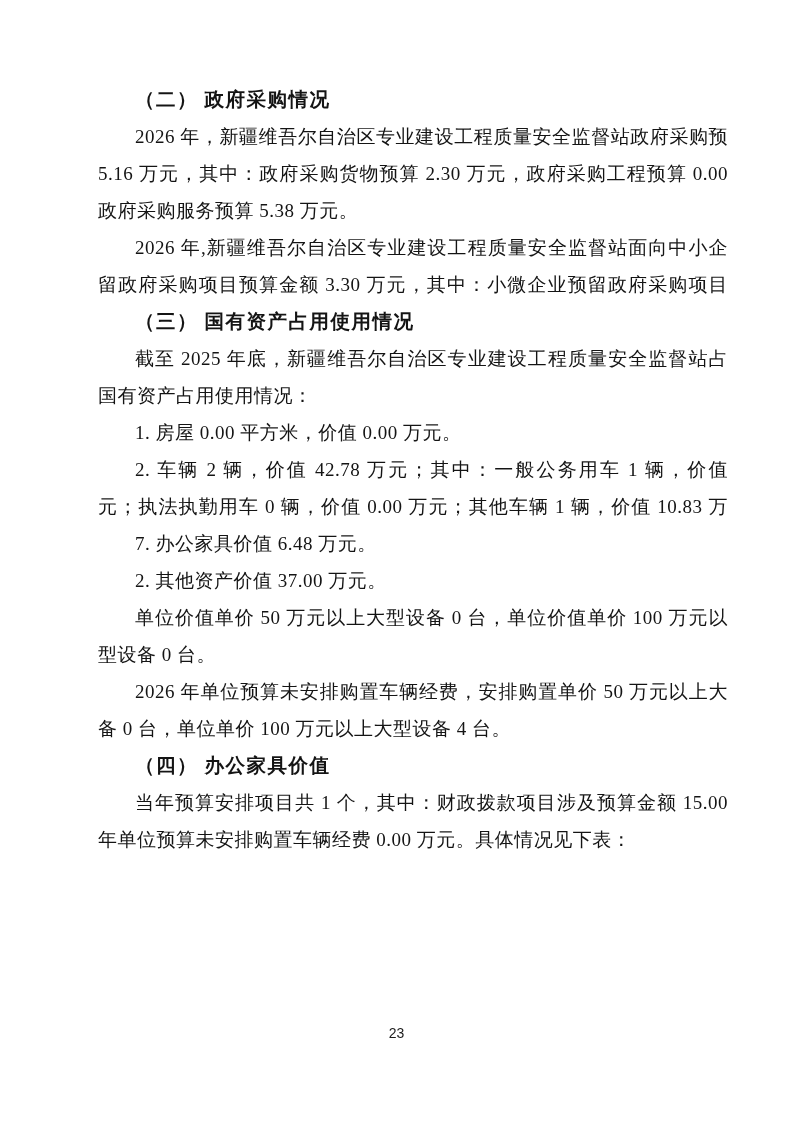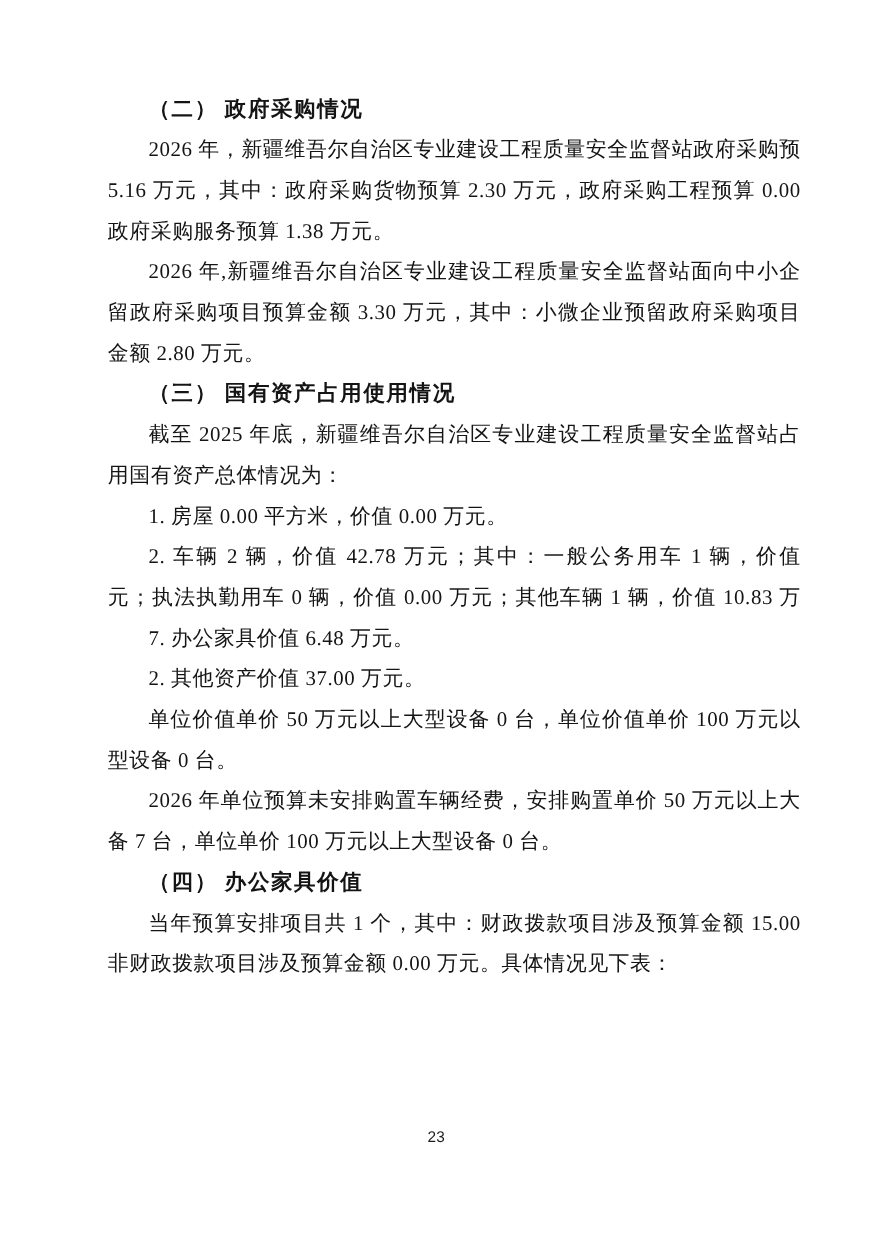--- a/index.html
+++ b/index.html
@@ -68,38 +68,37 @@
 </style>
 </head>
 <body>
 
 <div class="page">
   <div class="content">
 
     <div class="ln hd i">（二） 政府采购情况</div>
     <div class="ln j i">2026 年，新疆维吾尔自治区专业建设工程质量安全监督站政府采购预算</div>
     <div class="ln j">5.16 万元，其中：政府采购货物预算 2.30 万元，政府采购工程预算 0.00 万元，</div>
-    <div class="ln">政府采购服务预算 1.38 万元。</div>
+    <div class="ln">政府采购服务预算 5.38 万元。</div>
     <div class="ln j i">2026 年,新疆维吾尔自治区专业建设工程质量安全监督站面向中小企业预</div>
     <div class="ln j">留政府采购项目预算金额 3.30 万元，其中：小微企业预留政府采购项目预算</div>
-    <div class="ln">金额 2.80 万元。</div>
 
     <div class="ln hd i">（三） 国有资产占用使用情况</div>
     <div class="ln j i">截至 2025 年底，新疆维吾尔自治区专业建设工程质量安全监督站占用使</div>
-    <div class="ln">用国有资产总体情况为：</div>
+    <div class="ln">国有资产占用使用情况：</div>
     <div class="ln i">1. 房屋 0.00 平方米，价值 0.00 万元。</div>
     <div class="ln j i">2. 车辆 2 辆，价值 42.78 万元；其中：一般公务用车 1 辆，价值 31.95 万</div>
     <div class="ln j">元；执法执勤用车 0 辆，价值 0.00 万元；其他车辆 1 辆，价值 10.83 万元。</div>
     <div class="ln i">7. 办公家具价值 6.48 万元。</div>
     <div class="ln i">2. 其他资产价值 37.00 万元。</div>
     <div class="ln j i">单位价值单价 50 万元以上大型设备 0 台，单位价值单价 100 万元以上大</div>
     <div class="ln">型设备 0 台。</div>
     <div class="ln j i">2026 年单位预算未安排购置车辆经费，安排购置单价 50 万元以上大型设</div>
-    <div class="ln">备 7 台，单位单价 100 万元以上大型设备 0 台。</div>
+    <div class="ln">备 0 台，单位单价 100 万元以上大型设备 4 台。</div>
 
     <div class="ln hd i">（四） 办公家具价值</div>
     <div class="ln j i">当年预算安排项目共 1 个，其中：财政拨款项目涉及预算金额 15.00 万元；</div>
-    <div class="ln">非财政拨款项目涉及预算金额 0.00 万元。具体情况见下表：</div>
+    <div class="ln">年单位预算未安排购置车辆经费 0.00 万元。具体情况见下表：</div>
 
   </div>
 
   <div class="pageno">23</div>
 </div>
 
 </body></html>

